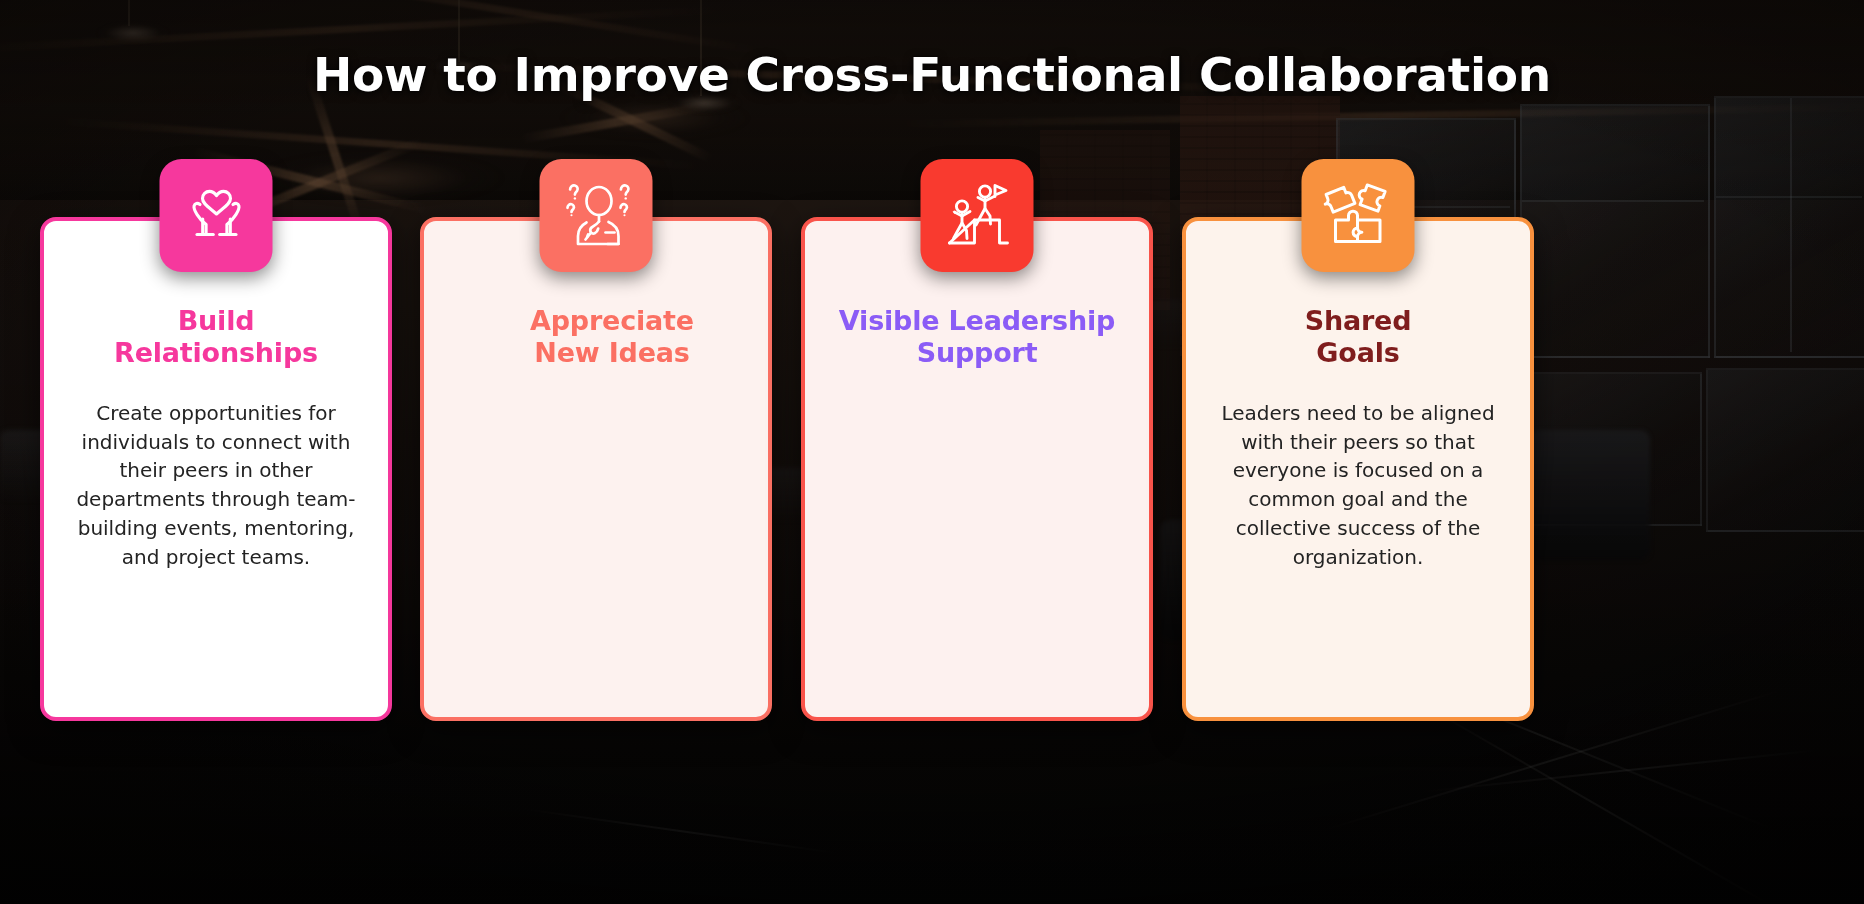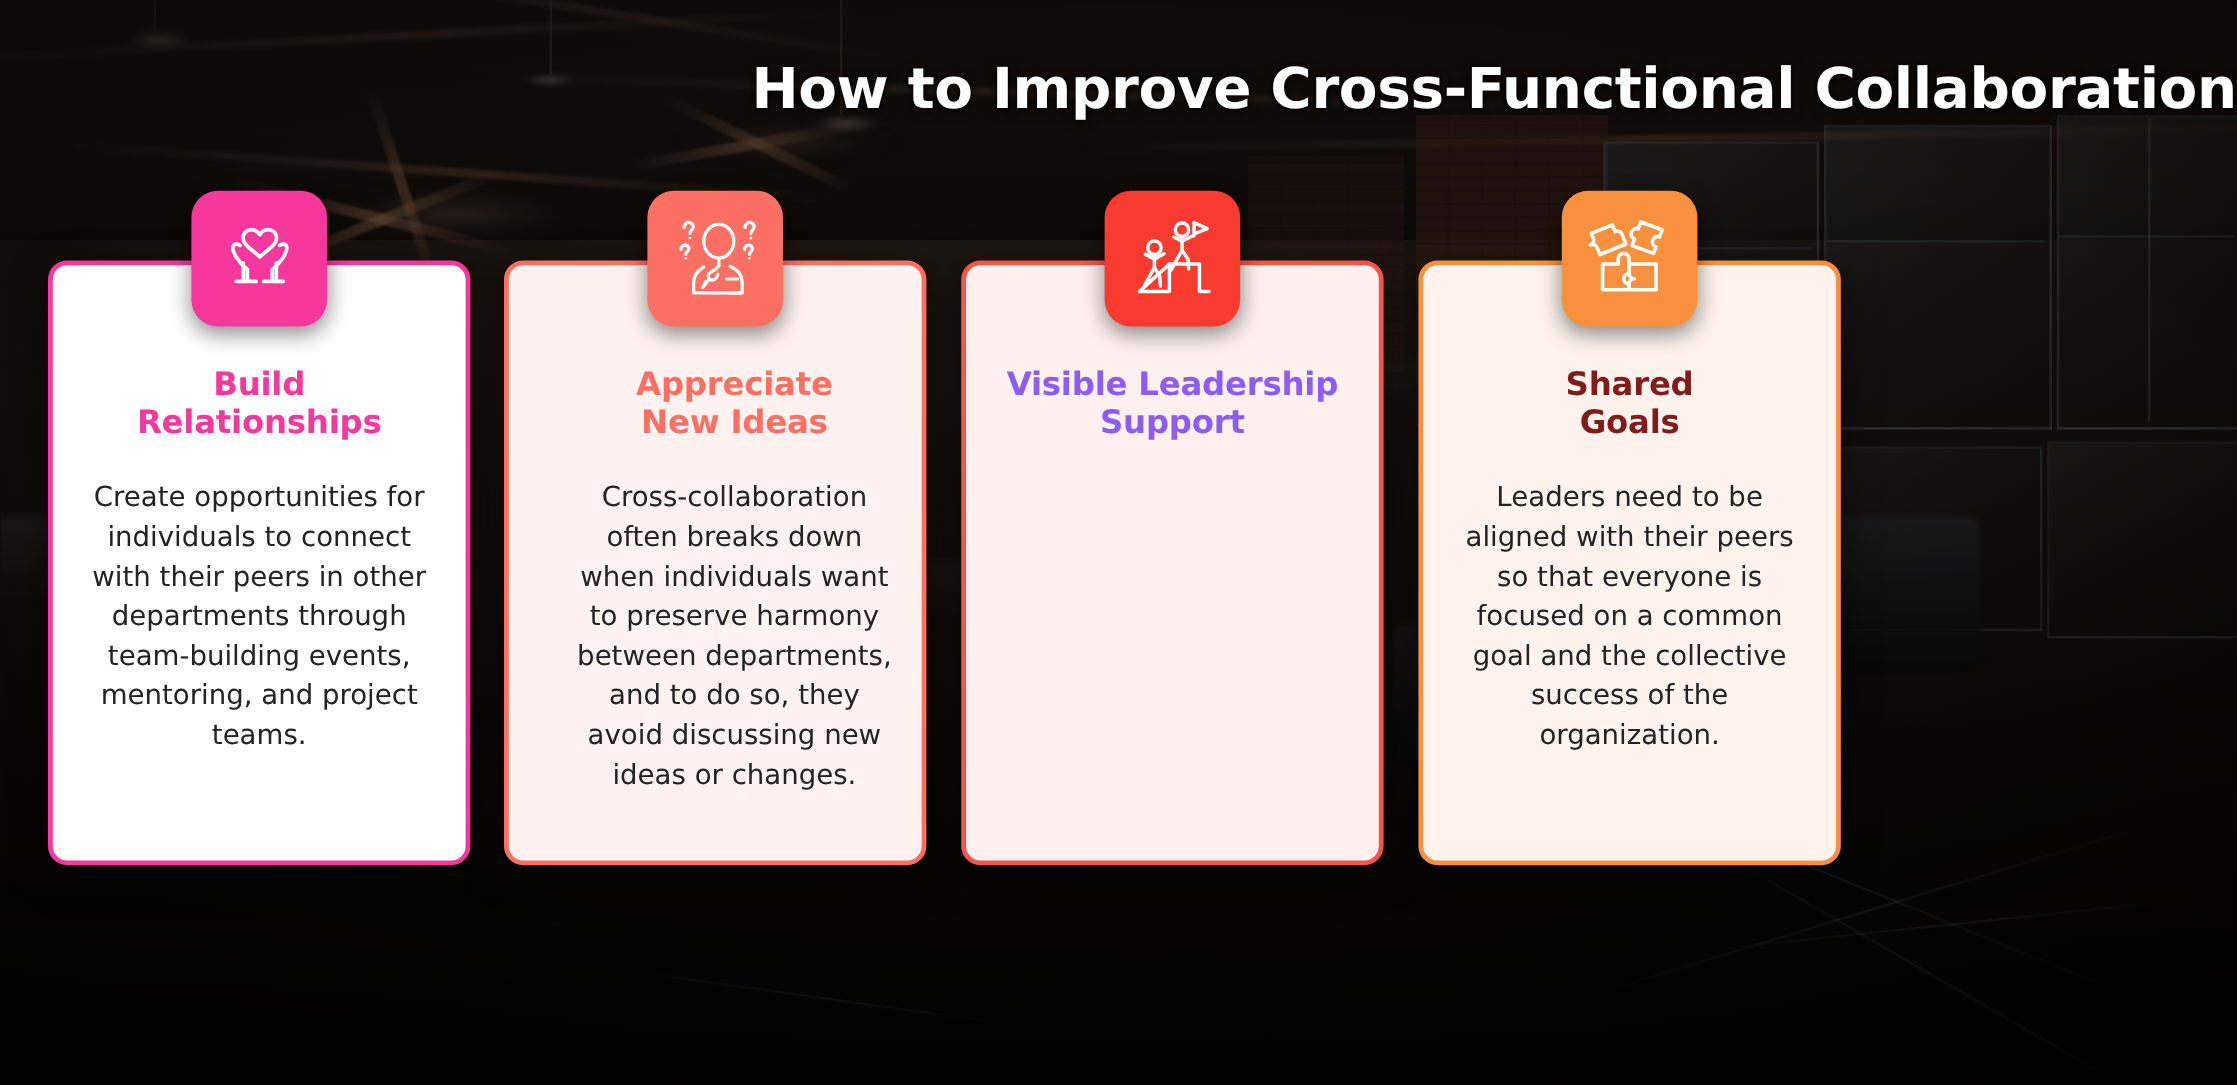--- a/index.html
+++ b/index.html
@@ -76,21 +76,21 @@
   .bg .vignette{
     position:absolute;inset:0;
     background:
       radial-gradient(130% 105% at 50% 42%, rgba(0,0,0,0) 36%, rgba(0,0,0,.55) 78%, rgba(0,0,0,.86) 100%),
       linear-gradient(180deg, rgba(0,0,0,.42) 0%, rgba(0,0,0,.12) 20%, rgba(0,0,0,.15) 62%, rgba(0,0,0,.62) 100%);
   }
 
   
   .title{
     position:absolute;left:0;right:0;top:16px;
-    text-align:right;
+    text-align:center;
     color:#ffffff;
     font-family:"DejaVu Sans", sans-serif;
     font-weight:700;
     font-size:47px;
     letter-spacing:-.3px;
     text-shadow:0 2px 10px rgba(0,0,0,.85), 0 0 2px rgba(0,0,0,.9);
     white-space:nowrap;
   }
 
   
@@ -131,21 +131,21 @@
     line-height:1.18;
     letter-spacing:-.2px;
     padding:0 14px;
     white-space:pre-line;
   }
   .card-body{
     margin-top:30px;
     text-align:center;
     font-family:"DejaVu Sans", sans-serif;
     font-weight:400;
-    font-size:23px;
+    font-size:20px;
     line-height:1.44;
     color:#232323;
     padding:0 22px;
   }
 </style>
 </head>
 <body>
 
 <div class="stage" style="background: rgb(11, 9, 8);">
 
@@ -240,21 +240,20 @@
           <path d="M11 31.8 C11 29.3 13 27.8 15.1 28.3 C17 28.8 18.1 30.9 17 32.6 C16.2 33.9 15 34.4 15 36"></path>
           <circle cx="15" cy="39.2" r="1.05" fill="#fff" stroke="none"></circle>
           <path d="M64.4 13.5 C64.4 10.6 66.8 8.9 69.2 9.5 C71.5 10.1 72.7 12.6 71.5 14.6 C70.6 16.1 69.2 16.7 69.2 18.6"></path>
           <circle cx="69.2" cy="22.4" r="1.2" fill="#fff" stroke="none"></circle>
           <path d="M64 31.8 C64 29.3 66 27.8 68.1 28.3 C70 28.8 71.1 30.9 70 32.6 C69.2 33.9 68 34.4 68 36"></path>
           <circle cx="68" cy="39.2" r="1.05" fill="#fff" stroke="none"></circle>
         </svg>
       </div>
       <div class="card-title" id="title-1" style="color: rgb(251, 112, 99);">Appreciate
 New Ideas</div>
-      <div class="card-body">Cross-collaboration often breaks down when individuals want to preserve harmony between departments, and to do so, they avoid discussing new ideas or changes.</div>
     </div>
 
     <div class="card c3" id="card-2" style="background: rgb(253, 241, 239); border-color: rgb(249, 84, 75);">
       <div class="badge" id="badge-2" style="background: rgb(249, 58, 47);">
         <svg width="80" height="80" viewBox="0 0 80 80" fill="none" stroke="#ffffff" stroke-width="2.9" stroke-linecap="round" stroke-linejoin="round">
           <path d="M12 67 L37 67 L37 44 L62 44 L62 67 L70 67"></path>
           <path d="M12 67 L37 44"></path>
           <circle cx="24.5" cy="30.5" r="5.6"></circle>
           <path d="M24.5 36.5 L24.5 47 L19.5 56 L16 62.5"></path>
           <path d="M24.5 47 L29 54.5 L29.5 62.5"></path>

